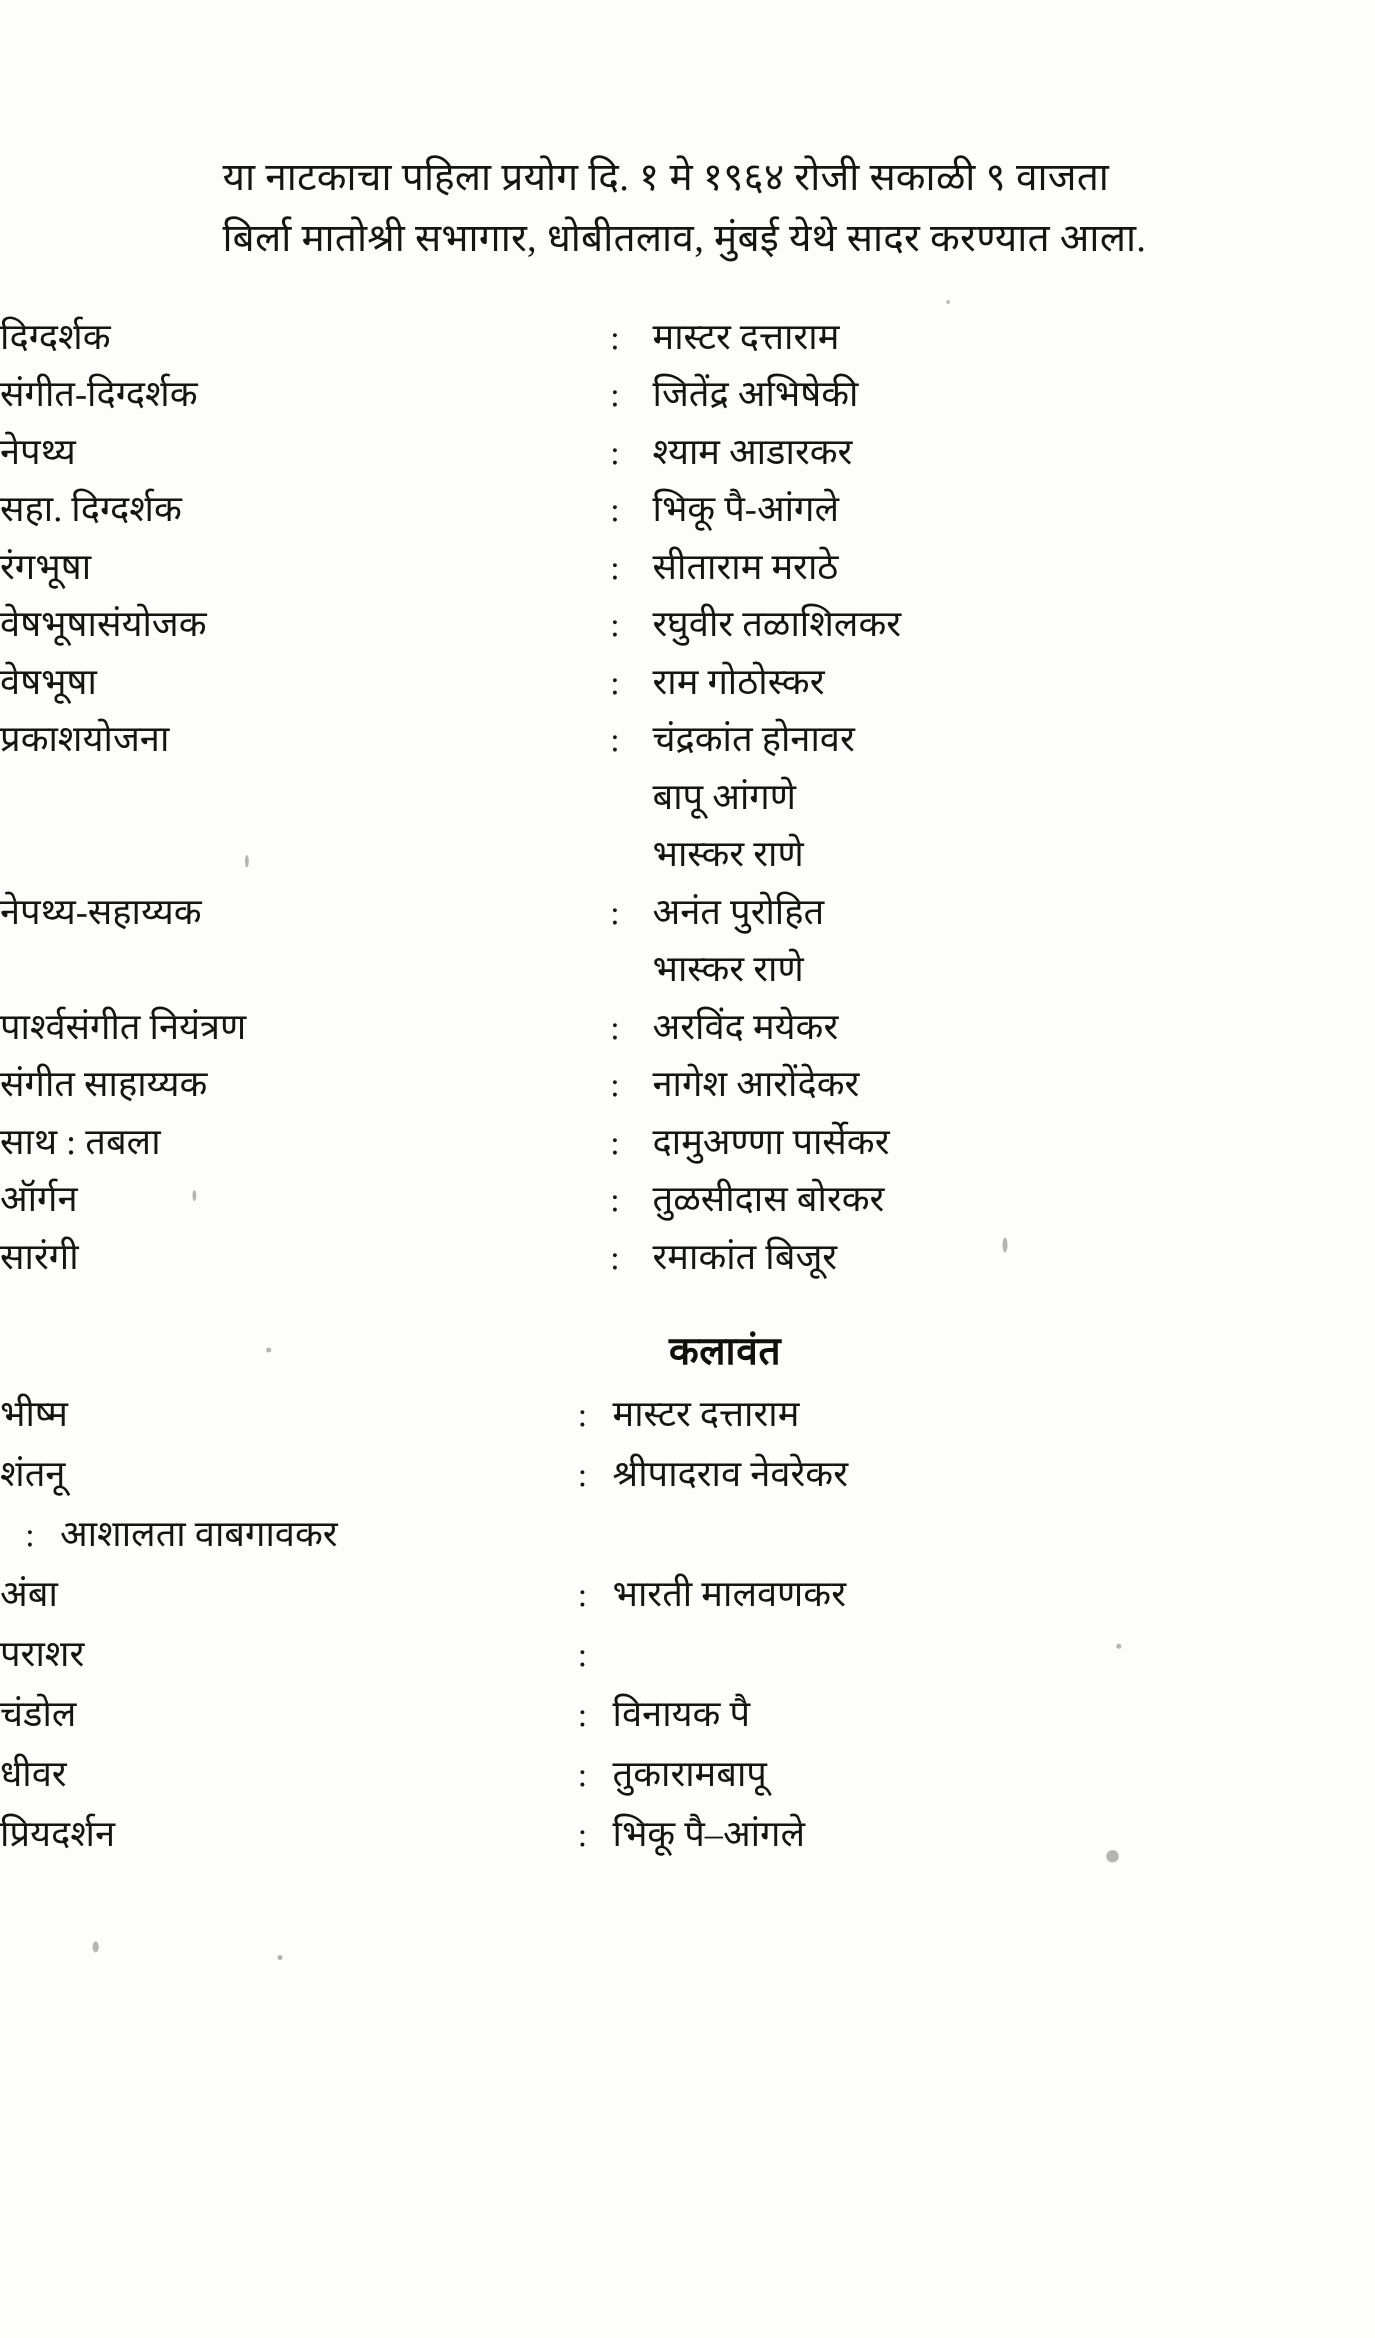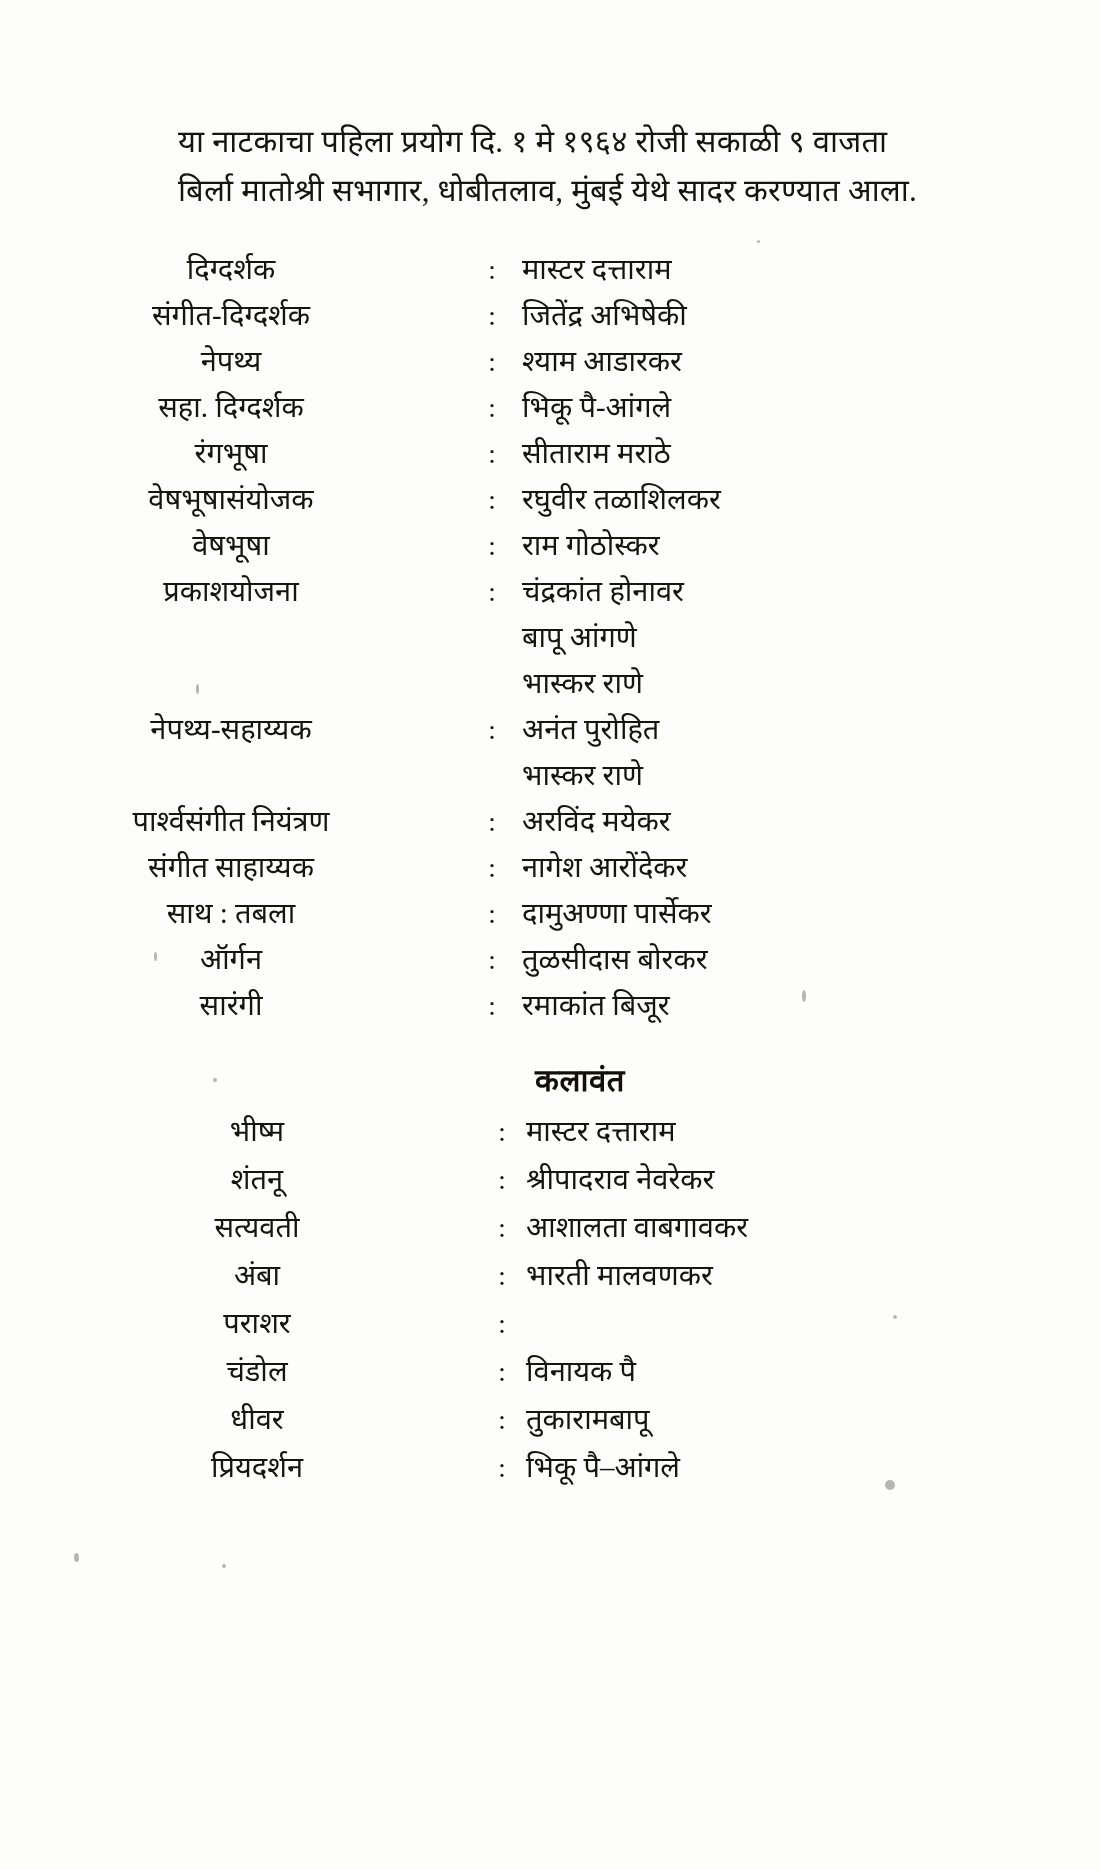--- a/index.html
+++ b/index.html
@@ -54,21 +54,21 @@
     top: 248px;
     width: 1100px;
   }
   .row {
     display: flex;
     align-items: baseline;
     height: 46px;
   }
   .role {
     width: 462px;
-    text-align: center;
+    text-align: left;
     font-size: 29px;
     color: #15150f;
     white-space: nowrap;
   }
   .colon {
     width: 60px;
     text-align: center;
     font-size: 27px;
     color: #15150f;
   }
@@ -84,21 +84,20 @@
     margin-bottom: 10px;
     text-align: center;
     font-size: 31px;
     font-weight: bold;
     color: #101008;
     letter-spacing: 0.5px;
     padding-left: 60px;
   }
   .cast .role {
     width: 442px;
-    padding-left: 36px;
   }
   .cast .colon {
     width: 48px;
   }
   .cast .row {
     height: 48px;
   }
 </style>
 </head>
 <body>
@@ -219,21 +218,20 @@
         <span class="role">भीष्म</span>
         <span class="colon">:</span>
         <span class="name">मास्टर दत्ताराम</span>
       </div>
       <div class="row">
         <span class="role">शंतनू</span>
         <span class="colon">:</span>
         <span class="name">श्रीपादराव नेवरेकर</span>
       </div>
       <div class="row">
-        <span class="role">सत्यवती</span>
         <span class="colon">:</span>
         <span class="name">आशालता वाबगावकर</span>
       </div>
       <div class="row">
         <span class="role">अंबा</span>
         <span class="colon">:</span>
         <span class="name">भारती मालवणकर</span>
       </div>
       <div class="row">
         <span class="role">पराशर</span>

